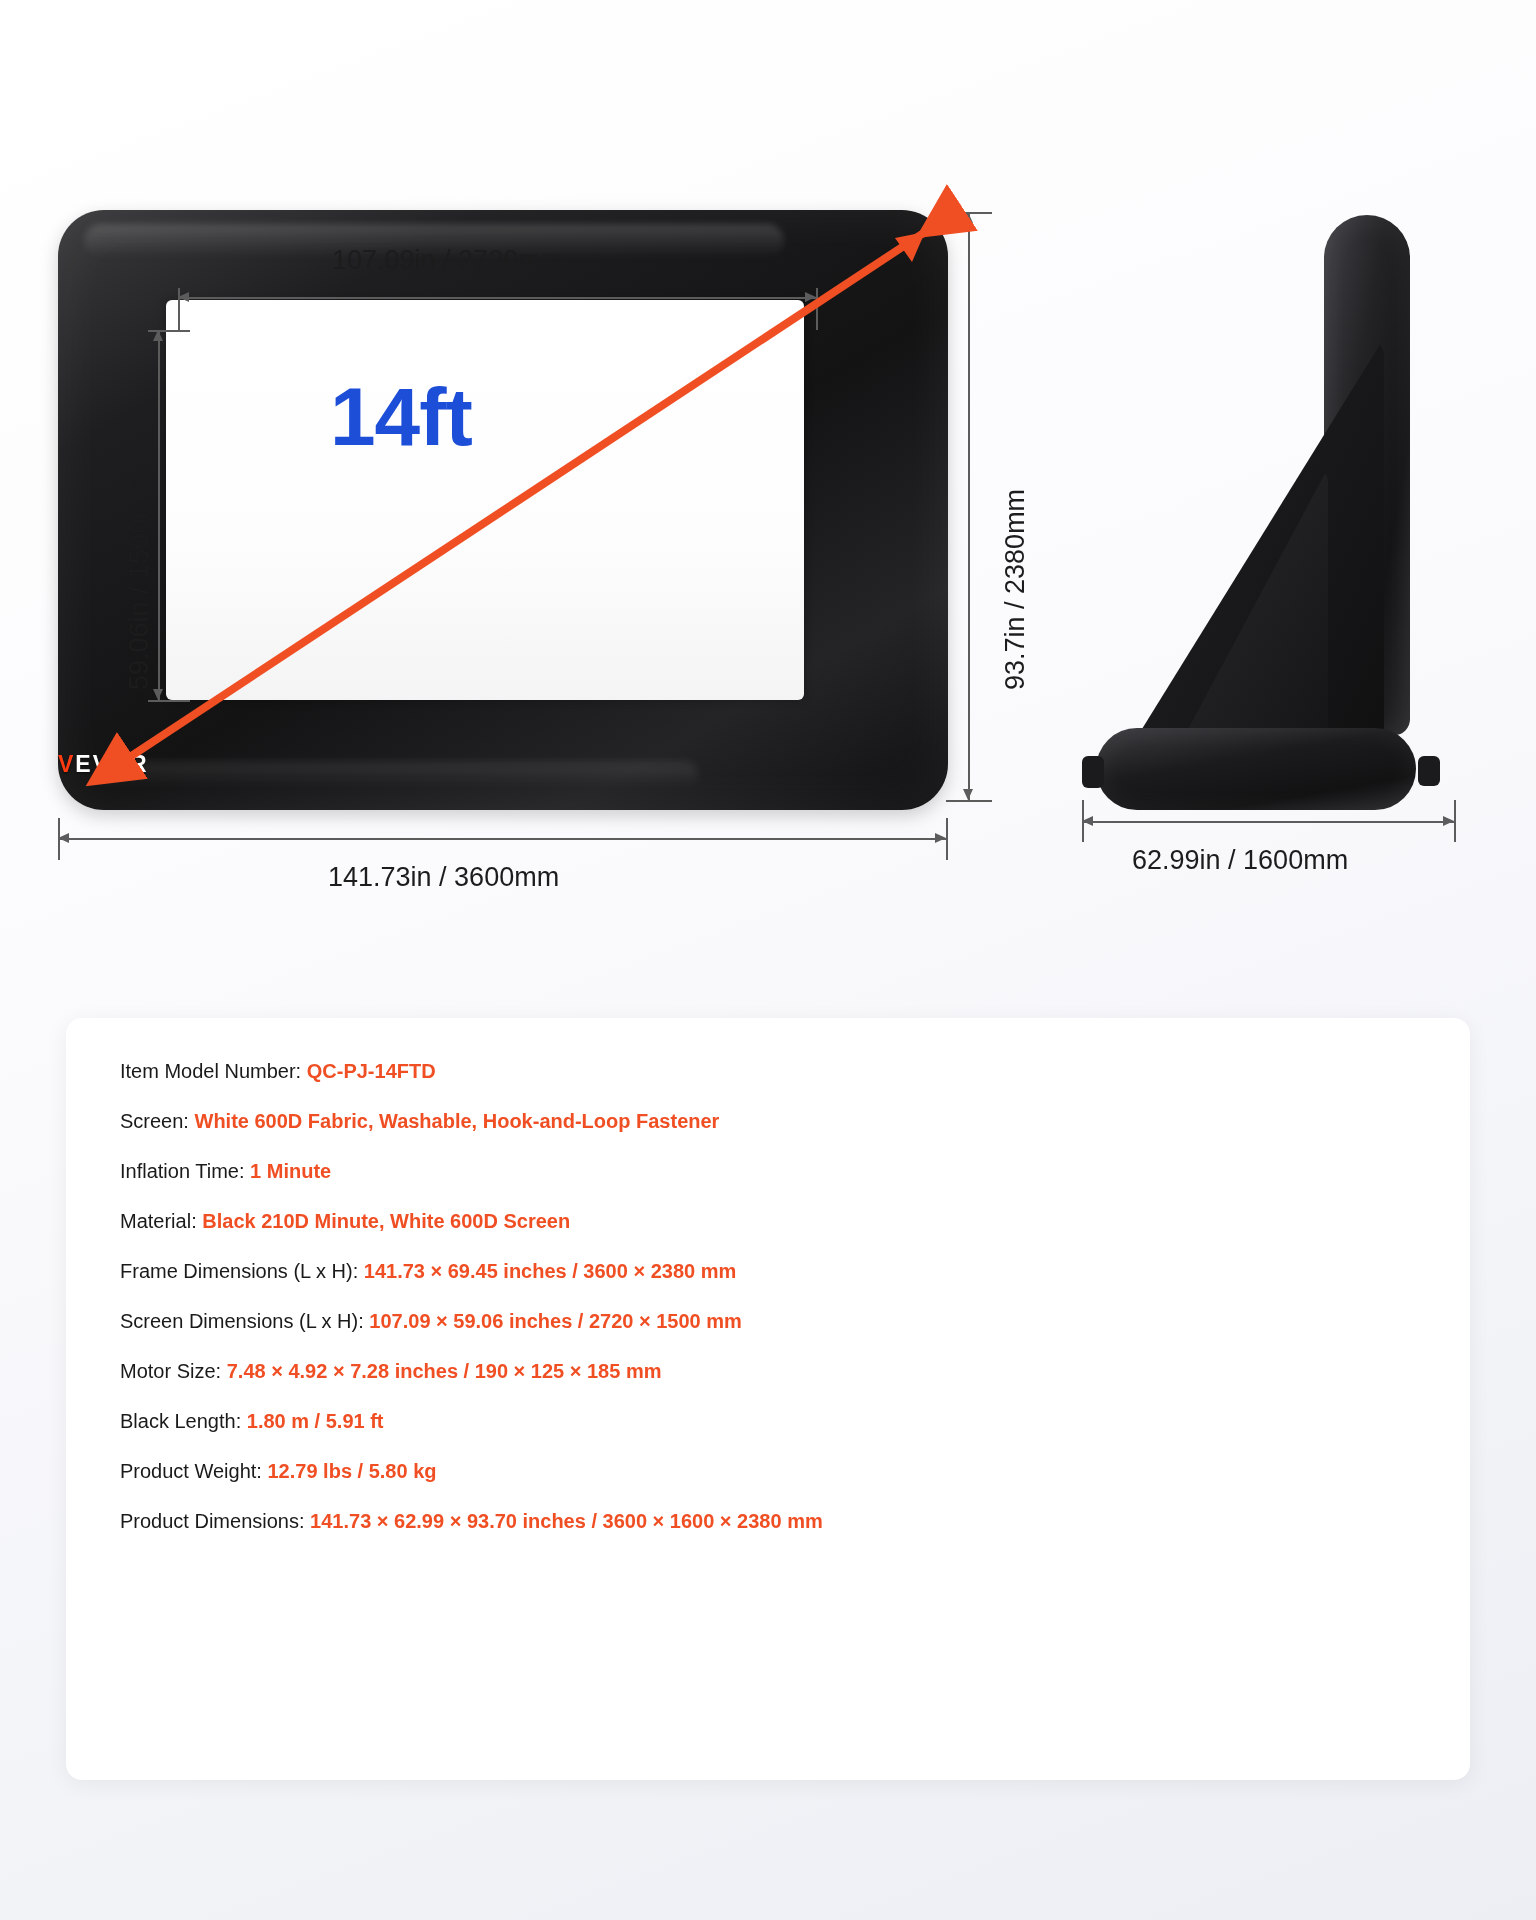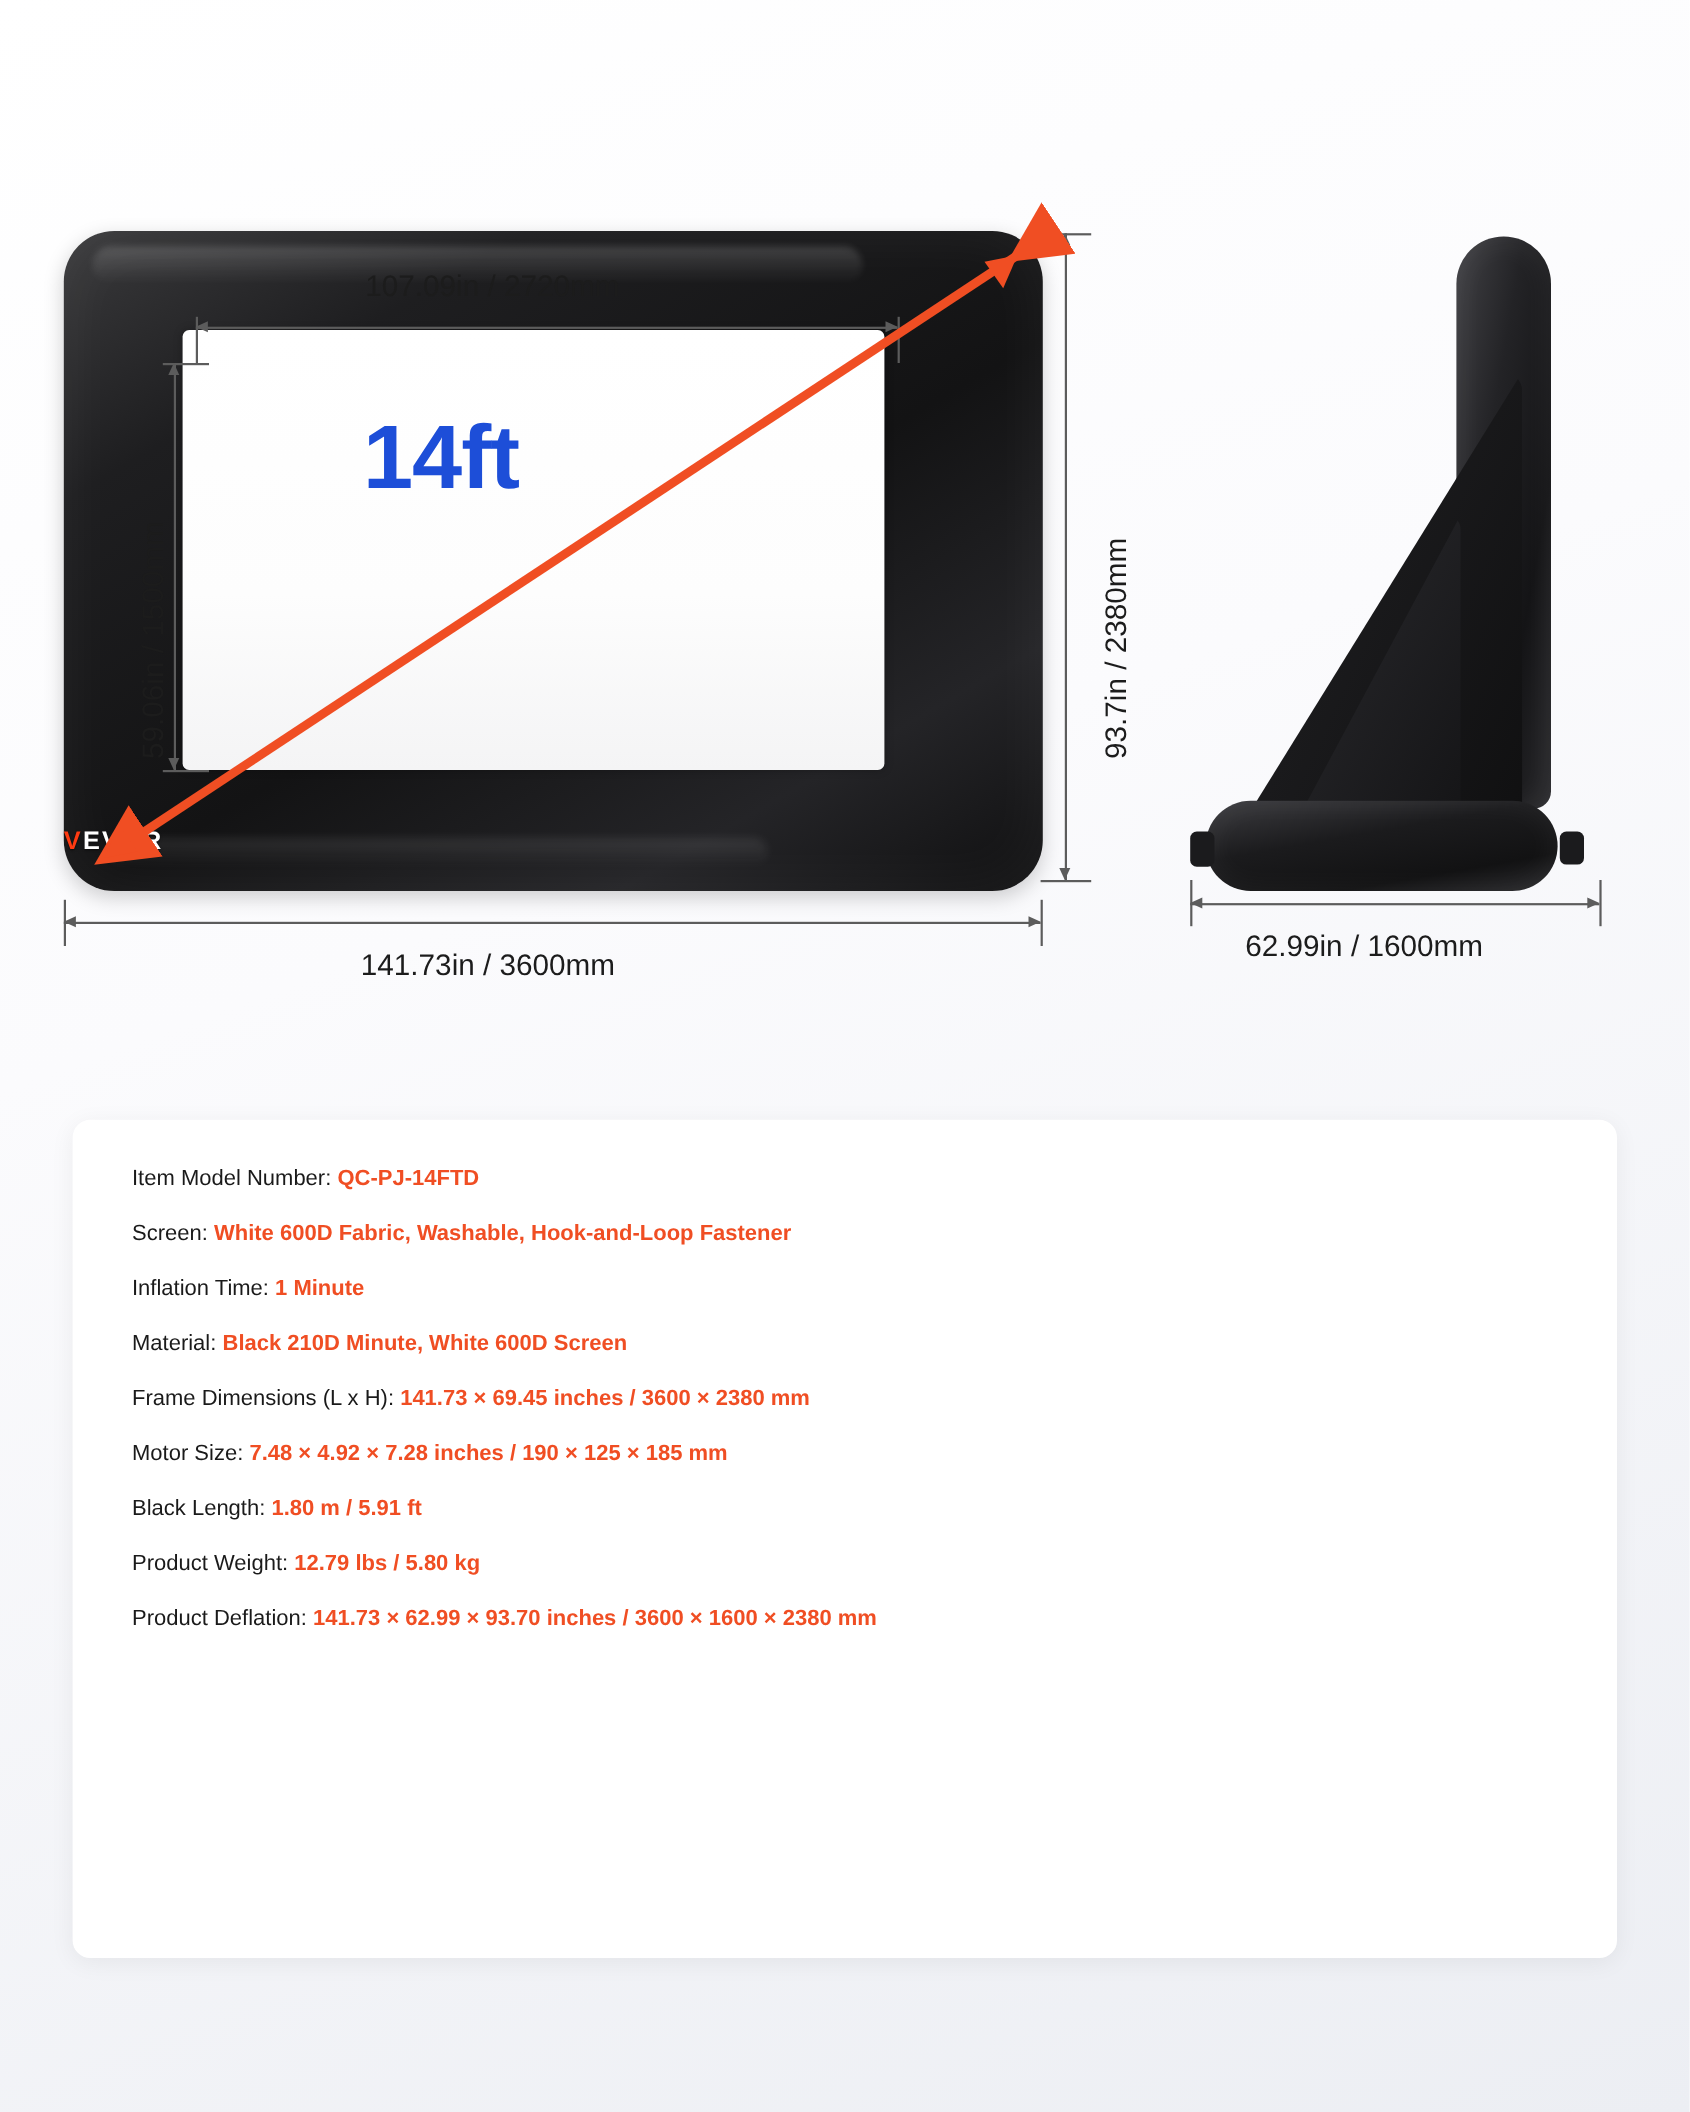--- a/index.html
+++ b/index.html
@@ -331,28 +331,32 @@
   </div>
   <div class="spec-row">
     <span class="spec-label">Material:</span>
     <span class="spec-value">Black 210D Minute, White 600D Screen</span>
   </div>
   <div class="spec-row">
     <span class="spec-label">Frame Dimensions (L x H):</span>
     <span class="spec-value">141.73 × 69.45 inches / 3600 × 2380 mm</span>
   </div>
   <div class="spec-row">
+    <span class="spec-label">Screen Dimensions (L x H):</span>
+    <span class="spec-value">107.09 × 59.06 inches / 2720 × 1500 mm</span>
+  </div>
+  <div class="spec-row">
     <span class="spec-label">Motor Size:</span>
     <span class="spec-value">7.48 × 4.92 × 7.28 inches / 190 × 125 × 185 mm</span>
   </div>
   <div class="spec-row">
     <span class="spec-label">Black Length:</span>
     <span class="spec-value">1.80 m / 5.91 ft</span>
   </div>
   <div class="spec-row">
     <span class="spec-label">Product Weight:</span>
     <span class="spec-value">12.79 lbs / 5.80 kg</span>
   </div>
   <div class="spec-row">
-    <span class="spec-label">Product Deflation:</span>
+    <span class="spec-label">Product Dimensions:</span>
     <span class="spec-value">141.73 × 62.99 × 93.70 inches / 3600 × 1600 × 2380 mm</span>
   </div>
 </div>
 
 </body></html>

